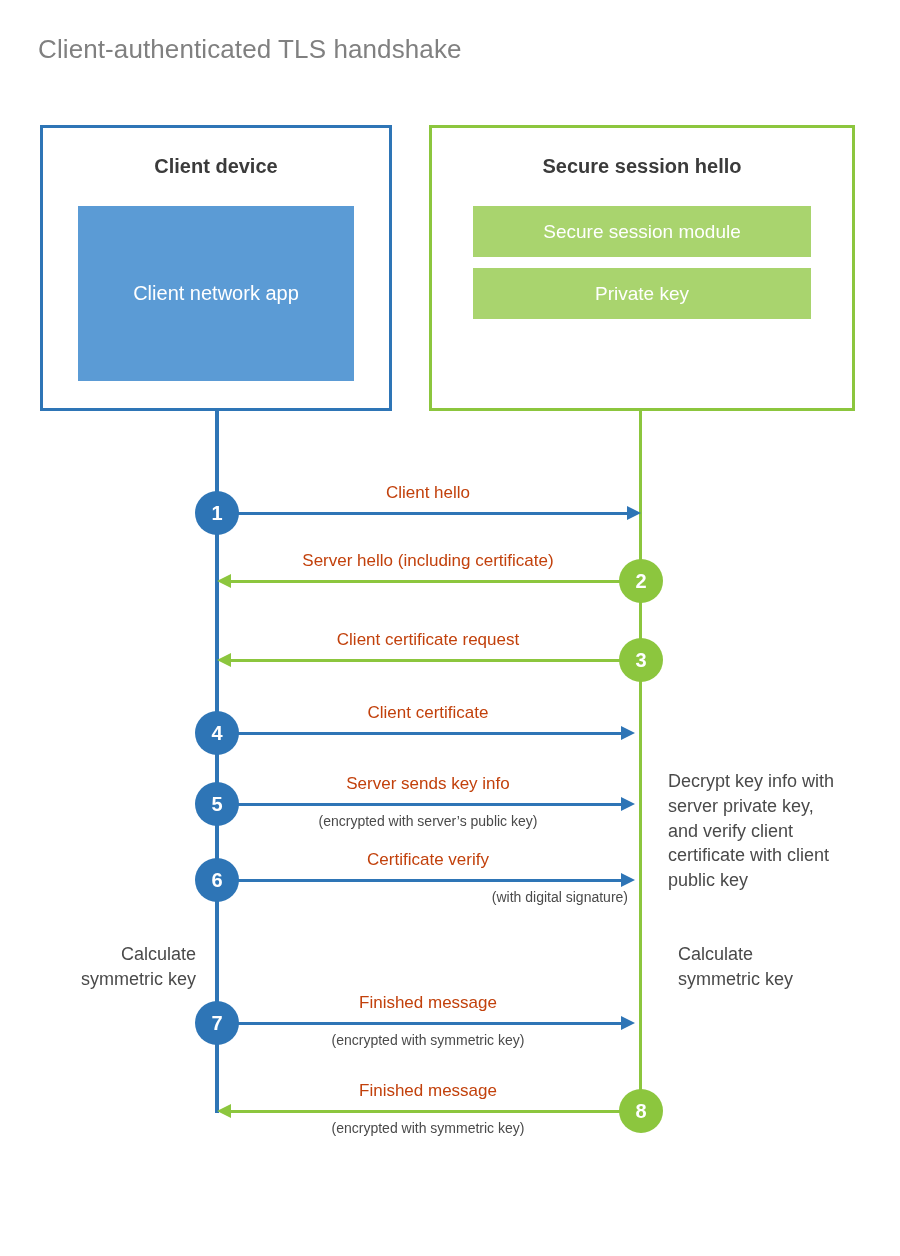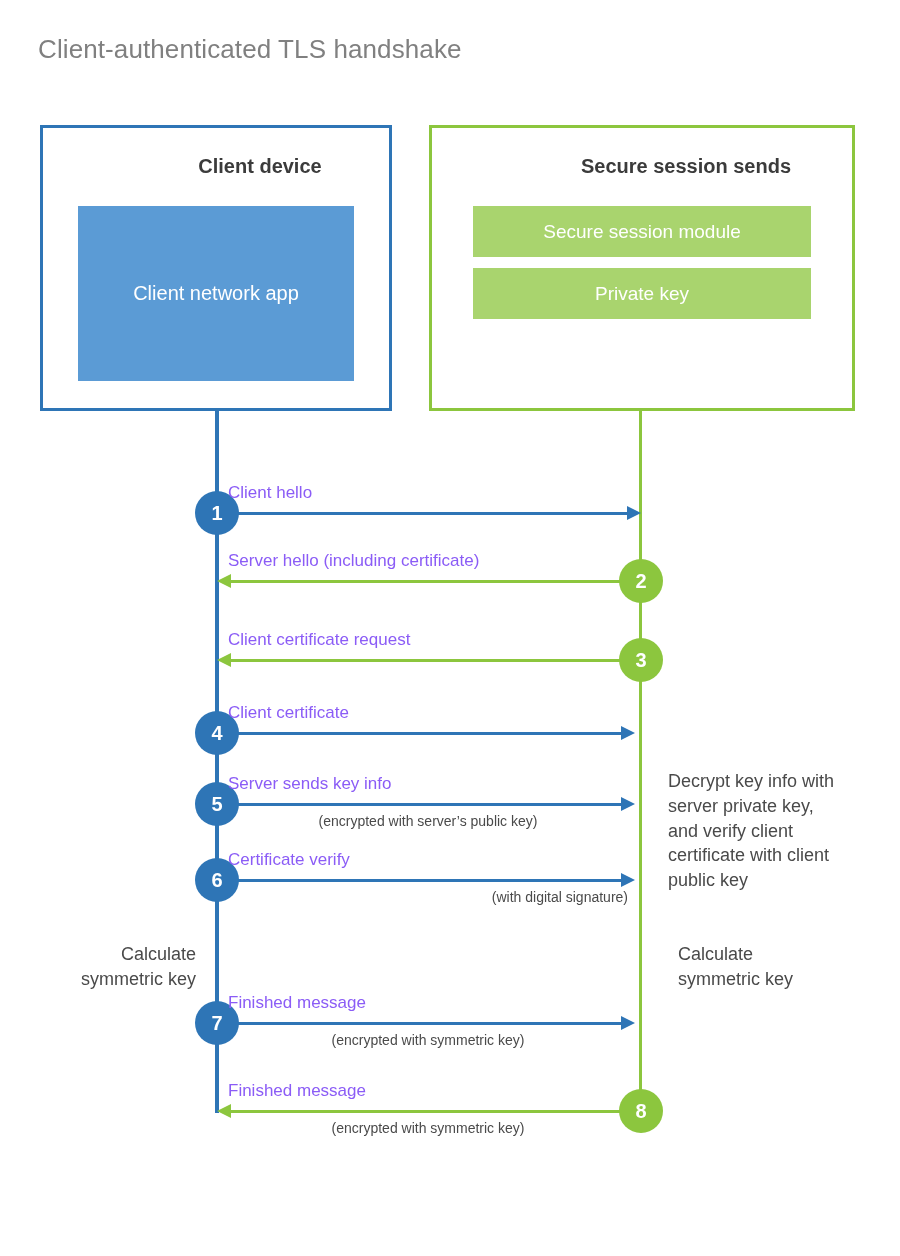--- a/index.html
+++ b/index.html
@@ -57,21 +57,20 @@
   }
   .actor-title {
     position: absolute;
     top: 27px;
     left: 0;
     width: 100%;
     text-align: center;
     font-size: 20px;
     font-weight: bold;
     color: #3B3B3B;
-    padding-left: 44px;
   }
 
   .client-app {
     position: absolute;
     left: 35px;
     top: 78px;
     width: 276px;
     height: 175px;
     background: #5B9BD5;
     color: #ffffff;
@@ -159,22 +158,23 @@
     font-weight: bold;
     display: flex;
     align-items: center;
     justify-content: center;
   }
   .step-badge.blue  { background: #2E75B6; }
   .step-badge.green { background: #8CC63E; }
 
   .msg-label {
     position: absolute;
+    text-align: center;
     font-size: 17px;
-    color: #8b5cf6;
+    color: #c2410c;
     top: -30px;
     white-space: nowrap;
   }
   .msg-sublabel {
     position: absolute;
     text-align: center;
     font-size: 14px;
     color: #4A4A4A;
     top: 9px;
     white-space: nowrap;
@@ -212,21 +212,21 @@
 <div id="diagram">
 
   <div class="page-title">Client-authenticated TLS handshake</div>
 
   <div class="actor-box client">
     <div class="actor-title">Client device</div>
     <div class="client-app">Client network app</div>
   </div>
 
   <div class="actor-box server">
-    <div class="actor-title">Secure session sends</div>
+    <div class="actor-title">Secure session hello</div>
     <div class="server-bars">
       <div class="server-bar">Secure session module</div>
       <div class="server-bar">Private key</div>
     </div>
   </div>
 
   <div class="lifeline client-line" style="height: 703px;"></div>
   <div class="lifeline server-line" style="height: 701px;"></div>
 
   <div class="msg-row" style="top:507px;">

